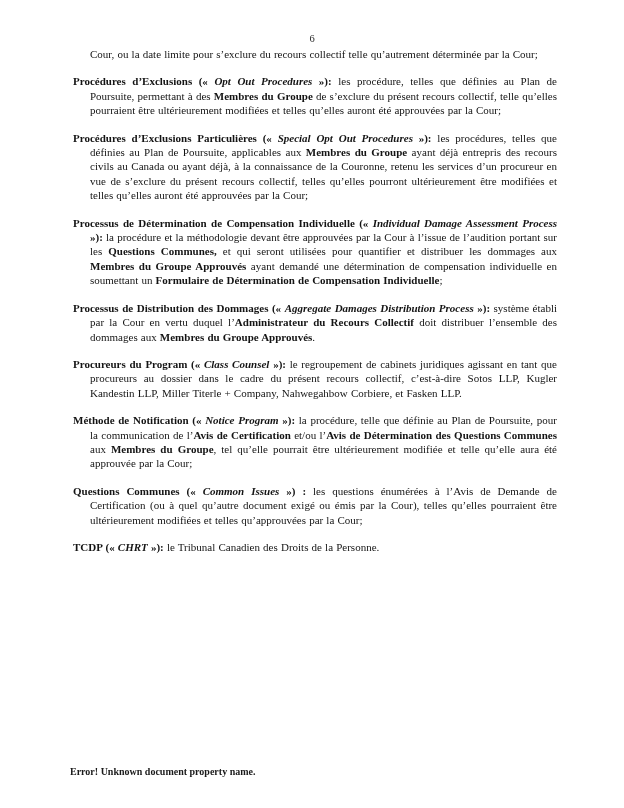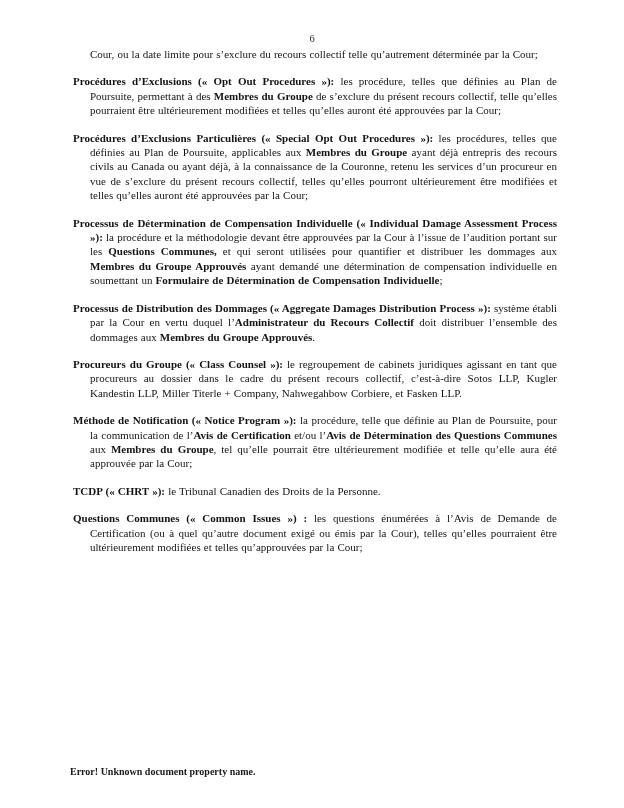--- a/index.html
+++ b/index.html
@@ -41,21 +41,21 @@
     line-height: 14.4px;
     text-align: justify;
     padding-left: 17px;
     text-indent: -17px;
     word-spacing: 0.4px;
   }
   p.para.continuation {
     text-indent: 0;
   }
   .bold { font-weight: bold; }
-  .bolditalic { font-weight: bold; }
+  .bolditalic { font-weight: bold; font-style: italic; }
   .footer-error {
     position: absolute;
     top: 766px;
     left: 70px;
     font-size: 10px;
     font-weight: bold;
     color: #1a1a1a;
   }
 </style>
 </head>
@@ -63,20 +63,20 @@
 
 <div class="doc-page">
   <div class="page-number">6</div>
 
   <div class="content">
       <p class="para continuation"><span>Cour, ou la date limite pour s’exclure du recours collectif telle qu’autrement déterminée par la Cour;</span></p>
       <p class="para"><span class="bold">Procédures d’Exclusions (« </span><span class="bolditalic">Opt Out Procedures</span><span class="bold"> »):</span><span>  les procédure, telles que définies au Plan de Poursuite, permettant à des </span><span class="bold">Membres du Groupe</span><span> de s’exclure du présent recours collectif, telle qu’elles pourraient être ultérieurement modifiées et telles qu’elles auront été approuvées par la Cour;</span></p>
       <p class="para"><span class="bold">Procédures d’Exclusions Particulières (« </span><span class="bolditalic">Special Opt Out Procedures</span><span class="bold"> »):</span><span>  les procédures, telles que définies au Plan de Poursuite, applicables aux </span><span class="bold">Membres du Groupe</span><span> ayant déjà entrepris des recours civils au Canada ou ayant déjà, à la connaissance de la Couronne, retenu les services d’un procureur en vue de s’exclure du présent recours collectif, telles qu’elles pourront ultérieurement être modifiées et telles qu’elles auront été  approuvées par la Cour;</span></p>
       <p class="para"><span class="bold">Processus de Détermination de Compensation Individuelle (« </span><span class="bolditalic">Individual Damage Assessment Process</span><span class="bold"> »):</span><span> la procédure et la méthodologie devant être approuvées par la Cour à l’issue de l’audition portant sur les </span><span class="bold">Questions Communes,</span><span> et qui seront utilisées pour quantifier et distribuer les dommages  aux </span><span class="bold">Membres du Groupe Approuvés</span><span> ayant demandé une détermination de compensation individuelle en soumettant un </span><span class="bold">Formulaire de Détermination de Compensation Individuelle</span><span>;</span></p>
       <p class="para"><span class="bold">Processus de Distribution des Dommages (« </span><span class="bolditalic">Aggregate Damages Distribution Process</span><span class="bold"> »):</span><span> système établi par la Cour en vertu duquel l’</span><span class="bold">Administrateur du Recours Collectif</span><span> doit distribuer l’ensemble des dommages aux </span><span class="bold">Membres du Groupe Approuvés</span><span>.</span></p>
-      <p class="para"><span class="bold">Procureurs du Groupe (« </span><span class="bolditalic">Class Counsel</span><span class="bold"> »):</span><span> le regroupement de cabinets juridiques agissant en tant que procureurs au dossier dans le cadre du présent recours collectif, c’est-à-dire Sotos LLP, Kugler Kandestin LLP, Miller Titerle + Company, Nahwegahbow Corbiere, et Fasken LLP.</span></p>
+      <p class="para"><span class="bold">Procureurs du Program (« </span><span class="bolditalic">Class Counsel</span><span class="bold"> »):</span><span> le regroupement de cabinets juridiques agissant en tant que procureurs au dossier dans le cadre du présent recours collectif, c’est-à-dire Sotos LLP, Kugler Kandestin LLP, Miller Titerle + Company, Nahwegahbow Corbiere, et Fasken LLP.</span></p>
       <p class="para"><span class="bold">Méthode de Notification (« </span><span class="bolditalic">Notice Program</span><span class="bold"> »):</span><span> la procédure, telle que définie au Plan de Poursuite, pour la communication de l’</span><span class="bold">Avis de Certification</span><span> et/ou l’</span><span class="bold">Avis de Détermination des Questions Communes</span><span> aux </span><span class="bold">Membres du Groupe</span><span>, tel qu’elle pourrait être ultérieurement modifiée et telle qu’elle aura été approuvée par la Cour;</span></p>
+      <p class="para"><span class="bold">Questions Communes (« </span><span class="bolditalic">Common Issues</span><span class="bold"> ») :</span><span> les questions énumérées à l’Avis de Demande de Certification (ou à quel qu’autre document exigé ou émis par la Cour), telles qu’elles pourraient être ultérieurement modifiées et telles qu’approuvées par la Cour;</span></p>
       <p class="para"><span class="bold">TCDP (« </span><span class="bolditalic">CHRT</span><span class="bold"> »):</span><span> le Tribunal Canadien des Droits de la Personne.</span></p>
-      <p class="para"><span class="bold">Questions Communes (« </span><span class="bolditalic">Common Issues</span><span class="bold"> ») :</span><span> les questions énumérées à l’Avis de Demande de Certification (ou à quel qu’autre document exigé ou émis par la Cour), telles qu’elles pourraient être ultérieurement modifiées et telles qu’approuvées par la Cour;</span></p>
     </div>
 
   <div class="footer-error">Error! Unknown document property name.</div>
 </div>
 
 </body></html>

